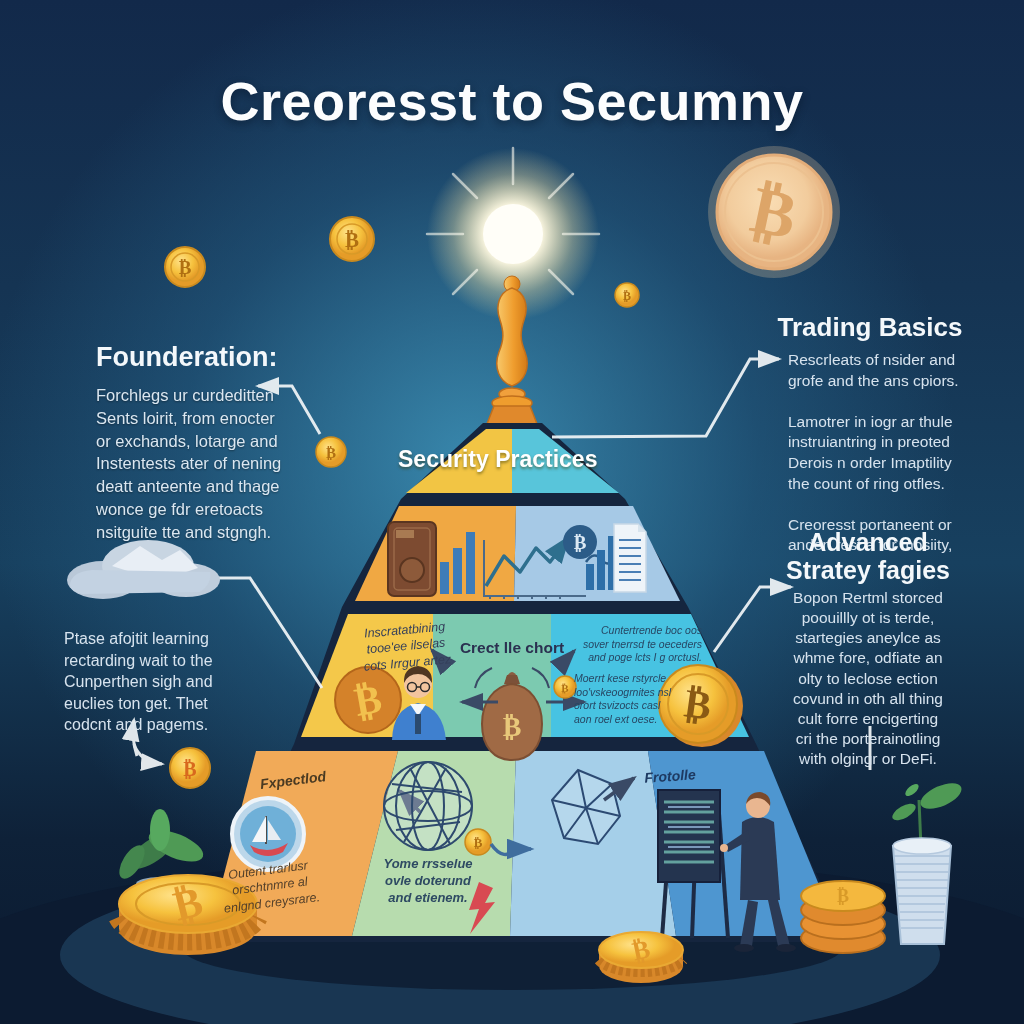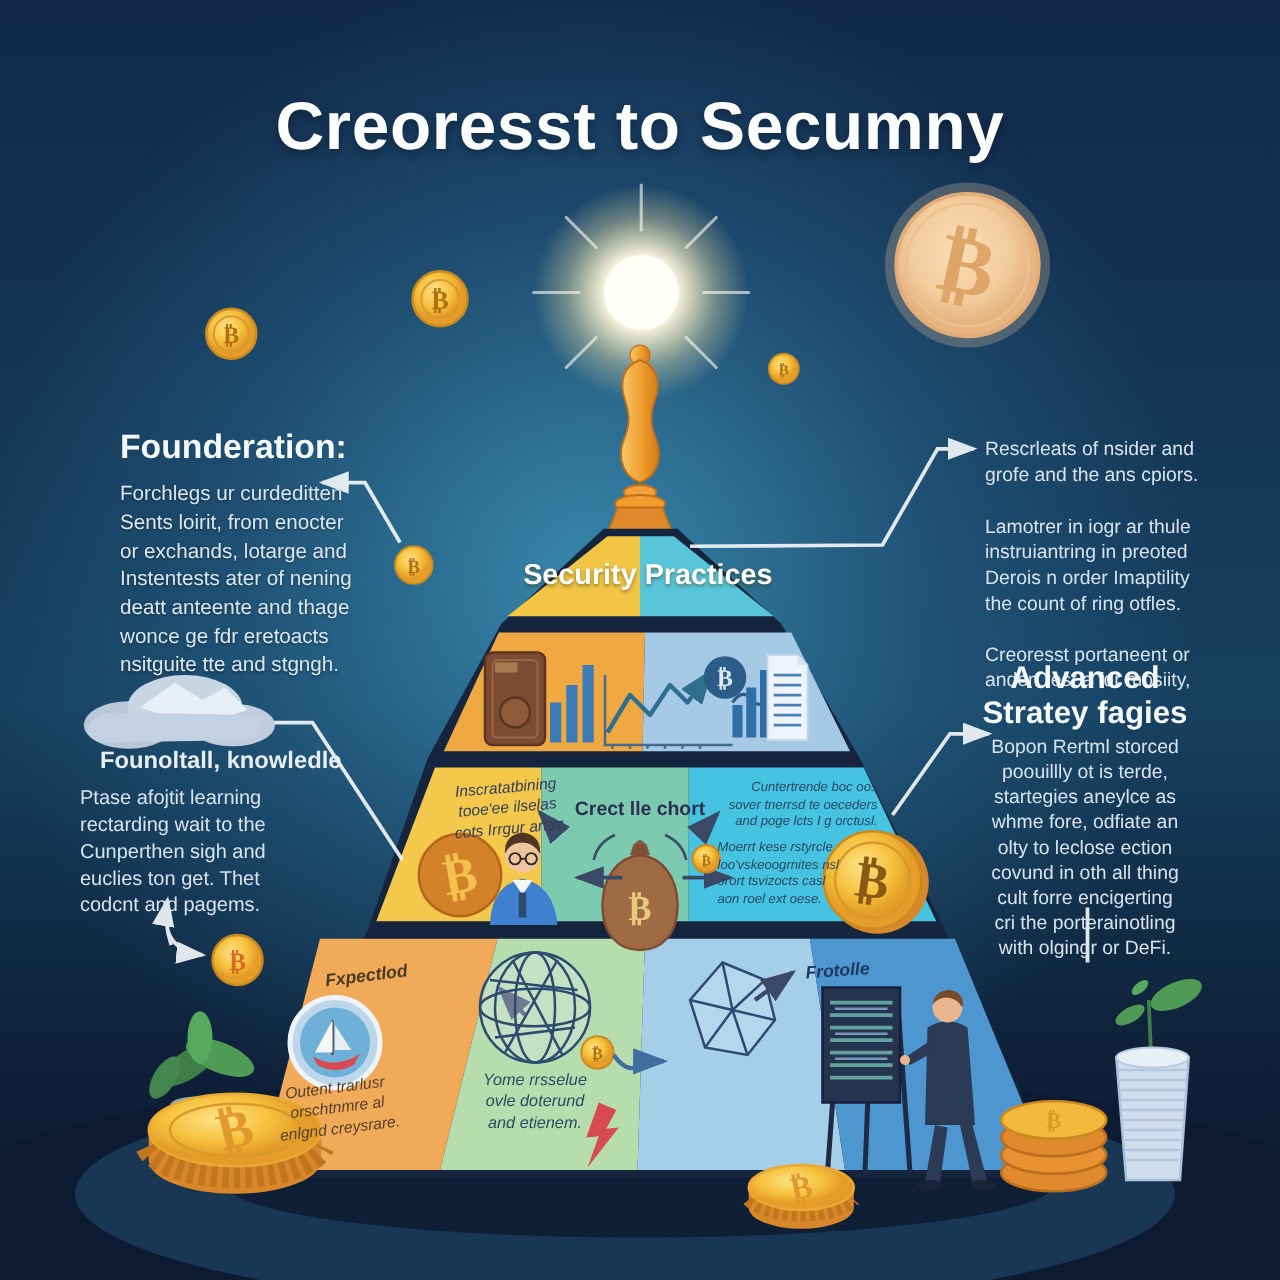--- a/index.html
+++ b/index.html
@@ -15,30 +15,30 @@
   .title{left:0;top:70px;width:1024px;text-align:center;font-size:54px;font-weight:800;
          color:#fcfdfe;letter-spacing:.5px;text-shadow:0 3px 8px rgba(4,16,32,.45);}
   .h-left{left:96px;top:342px;font-size:27px;font-weight:800;color:#f4f8fb;}
   .b-left{left:96px;top:384px;font-size:16.5px;line-height:1.38;color:#dbe7f1;text-shadow:0 1px 2px rgba(0,0,0,.4);}
   .h-trading{left:770px;top:312px;width:200px;text-align:center;font-size:26px;font-weight:800;color:#f4f8fb;}
   .b-trading{left:788px;top:350px;font-size:15.5px;line-height:1.33;color:#d7e3ee;}
   .h-know{left:80px;top:598px;font-size:19px;font-weight:700;color:#e7eef5;}
   .b-know{left:64px;top:628px;font-size:16px;line-height:1.35;color:#d7e3ee;}
   .h-adv{left:768px;top:528px;width:200px;text-align:center;font-size:25px;font-weight:800;line-height:1.12;color:#f4f8fb;}
   .b-adv{left:768px;top:588px;width:200px;text-align:center;font-size:15.5px;line-height:1.3;color:#d7e3ee;}
-  .t1-label{left:398px;top:446px;width:220px;text-align:right;font-size:23px;font-weight:800;color:#ffffff;
+  .t1-label{left:398px;top:446px;width:220px;text-align:left;font-size:23px;font-weight:800;color:#ffffff;
             text-shadow:0 2px 3px rgba(60,60,10,.55);}
   .note{color:#343f5a;font-size:12.5px;line-height:1.3;font-style:italic;}
   .t3-left{left:346px;top:622px;width:120px;text-align:center;transform:rotate(-5deg);}
   .t3-label{left:450px;top:638px;width:124px;text-align:center;font-size:15.5px;font-weight:700;font-style:normal;color:#2b3050;}
   .t3-r1{left:570px;top:624px;width:132px;font-size:10.5px;color:#274764;text-align:right;}
   .t3-r2{left:574px;top:672px;width:124px;font-size:10.5px;color:#274764;}
   .t4-exp{left:248px;top:772px;width:90px;text-align:center;font-size:14px;font-weight:700;font-style:italic;color:#4a3a22;transform:rotate(-7deg);}
   .t4-expnote{left:210px;top:862px;width:120px;text-align:center;transform:rotate(-7deg);color:#54402a;}
-  .t4-yome{left:368px;top:856px;width:120px;text-align:center;color:#2e4a63;font-size:13px;}
+  .t4-yome{left:368px;top:856px;width:120px;text-align:center;color:#2e4a63;font-size:13px;font-weight:bold;}
   .t4-wlens{left:548px;top:846px;width:116px;text-align:center;color:#274764;font-size:13px;}
   .t4-frot{left:620px;top:768px;width:100px;text-align:center;font-size:14px;font-weight:700;font-style:italic;color:#1e3a62;transform:rotate(-4deg);}
 </style>
 </head>
 <body>
 
 <div class="canvas">
 
 <svg class="scene" width="1024" height="1024" viewBox="0 0 1024 1024">
   <defs>
@@ -336,32 +336,32 @@
 
 <div class="txt h-left">Founderation:</div>
 <div class="txt b-left">Forchlegs ur curdeditten
 Sents loirit, from enocter
 or exchands, lotarge and
 Instentests ater of nening
 deatt anteente and thage
 wonce ge fdr eretoacts
 nsitguite tte and stgngh.</div>
 
+<div class="txt h-trading">Trading Basics</div>
 <div class="txt b-trading">Rescrleats of nsider and
 grofe and the ans cpiors.
 
 Lamotrer in iogr ar thule
 instruiantring in preoted
 Derois n order Imaptility
 the count of ring otfles.
 
 Creoresst portaneent or
 anden rest a fdr mosiity,</div>
 
-<div class="txt h-know">Founoltall, knowledle</div>
 <div class="txt b-know">Ptase afojtit learning
 rectarding wait to the
 Cunperthen sigh and
 euclies ton get. Thet
 codcnt and pagems.</div>
 
 <div class="txt h-adv">Advanced
 Stratey fagies</div>
 <div class="txt b-adv">Bopon Rertml storced
 poouillly ot is terde,

